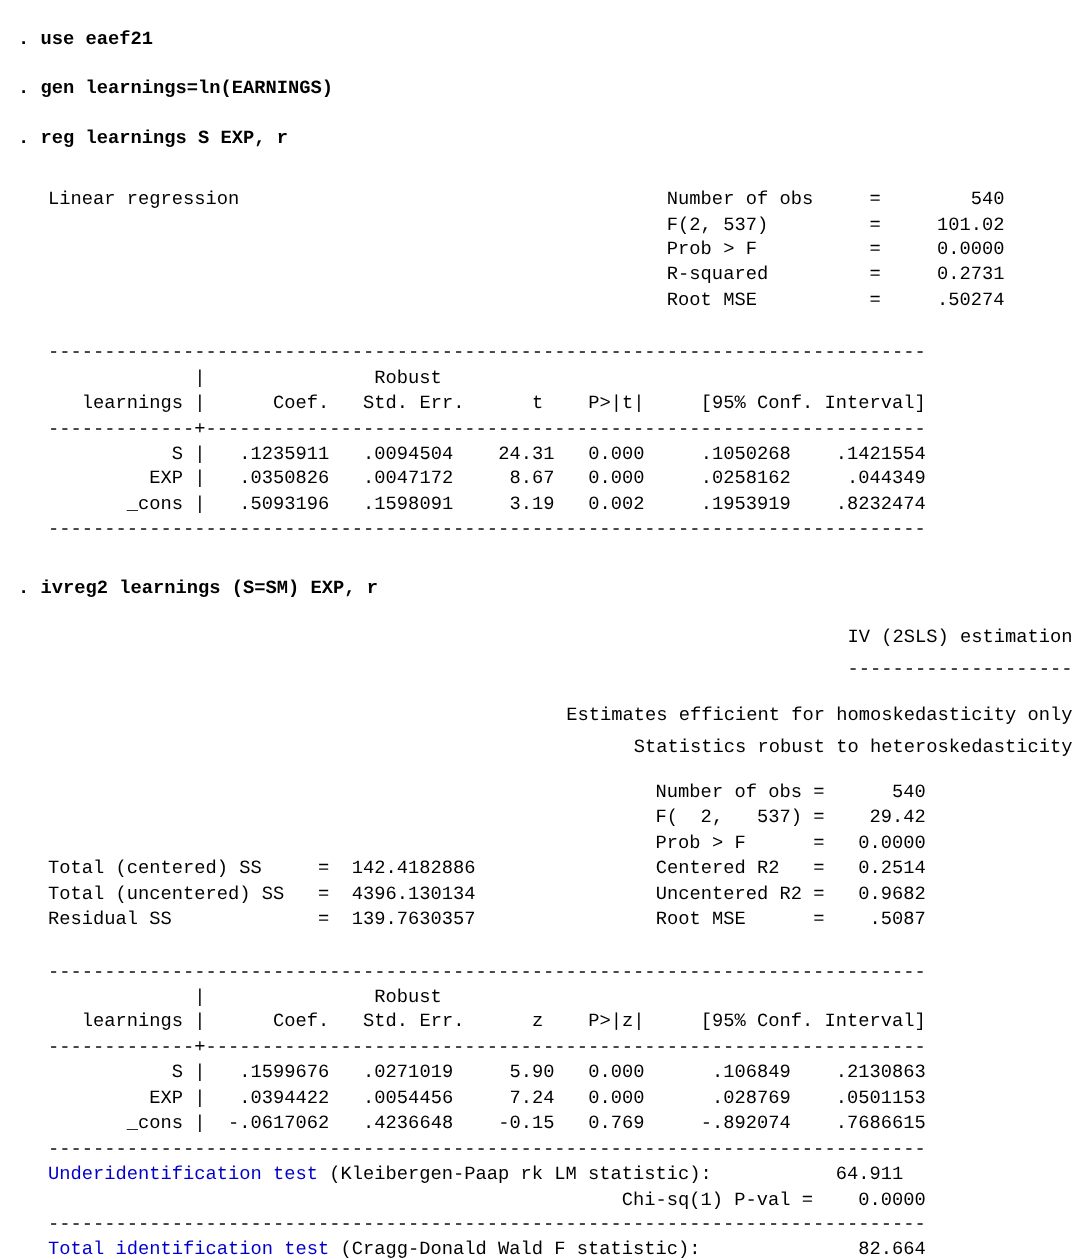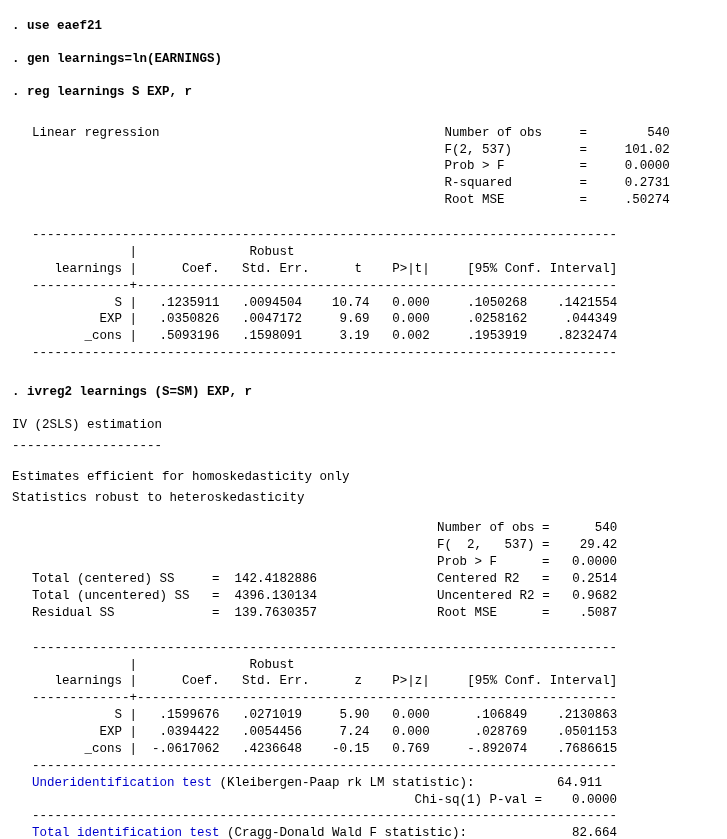--- a/index.html
+++ b/index.html
@@ -7,21 +7,21 @@
     font-size: 12.5px;
     color: #000;
     background: #fff;
     margin: 0;
     padding: 18px 12px 18px 12px;
     line-height: 1.35;
     width: 727px;
     box-sizing: border-box;
   }
   .cmd { font-weight: bold; margin-bottom: 16px; white-space: pre; }
-  .blk { margin-bottom: 4px; white-space: pre; }
+  .blk { margin-bottom: 4px; white-space: pre; text-align: right; }
   .link { color: #0000cc; }
   .uline { }
   .mono { white-space: pre; margin-left: 20px; }
 </style>
 </head>
 <body>
 
 <div class="cmd">. use eaef21</div>
 <div class="cmd">. gen learnings=ln(EARNINGS)</div>
 <div class="cmd">. reg learnings S EXP, r</div>
@@ -33,22 +33,22 @@
                                                        <span>Prob &gt; F</span>          =     <span>0.0000</span>
                                                        <span>R-squared</span>         =     <span>0.2731</span>
                                                        <span>Root MSE</span>          =     <span>.50274</span></div>
 
 <div style="height:18px"></div>
 
 <div class="mono">------------------------------------------------------------------------------
              |               <span>Robust</span>
    <span>learnings</span> |      <span>Coef.</span>   <span>Std. Err.</span>      <span>t</span>    <span>P&gt;|t|</span>     <span>[95% Conf. Interval]</span>
 -------------+----------------------------------------------------------------
-           <span>S</span> |   <span>.1235911</span>   <span>.0094504</span>    <span>10.74</span>   <span>0.000</span>     <span>.1050268</span>    <span>.1421554</span>
-         <span>EXP</span> |   <span>.0350826</span>   <span>.0047172</span>     <span>9.69</span>   <span>0.000</span>     <span>.0258162</span>     <span>.044349</span>
+           <span>S</span> |   <span>.1235911</span>   <span>.0094504</span>    <span>24.31</span>   <span>0.000</span>     <span>.1050268</span>    <span>.1421554</span>
+         <span>EXP</span> |   <span>.0350826</span>   <span>.0047172</span>     <span>8.67</span>   <span>0.000</span>     <span>.0258162</span>     <span>.044349</span>
        <span>_cons</span> |   <span>.5093196</span>   <span>.1598091</span>     <span>3.19</span>   <span>0.002</span>     <span>.1953919</span>    <span>.8232474</span>
 ------------------------------------------------------------------------------</div>
 
 <div style="height:22px"></div>
 
 <div class="cmd">. ivreg2 learnings (S=SM) EXP, r</div>
 
 <div class="blk">IV (2SLS) estimation</div>
 <div class="blk">--------------------</div>
 <div style="height:10px"></div>

